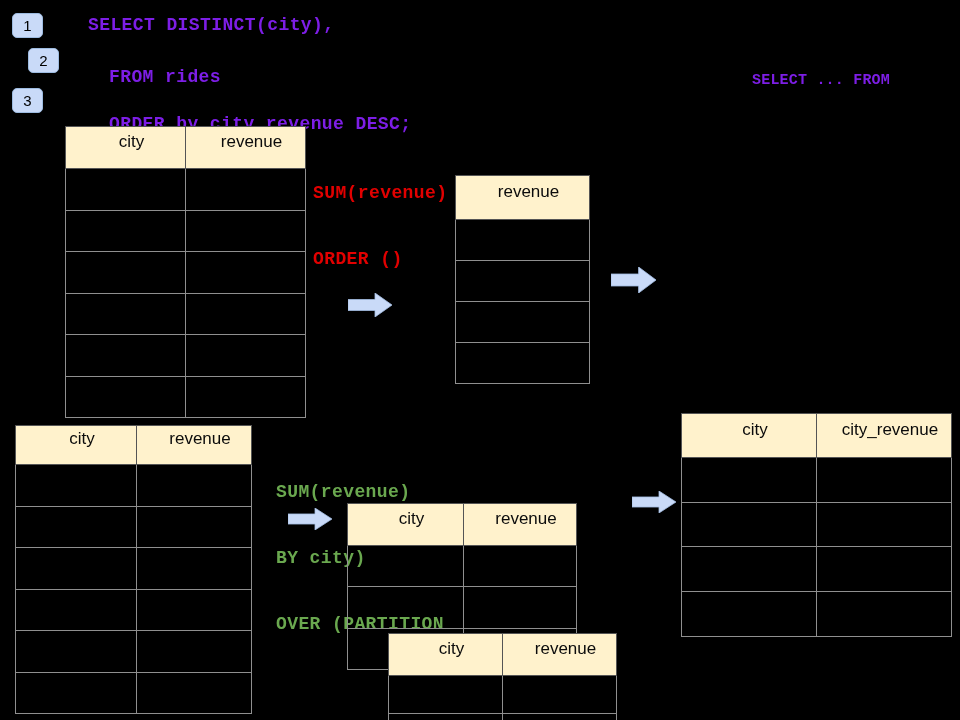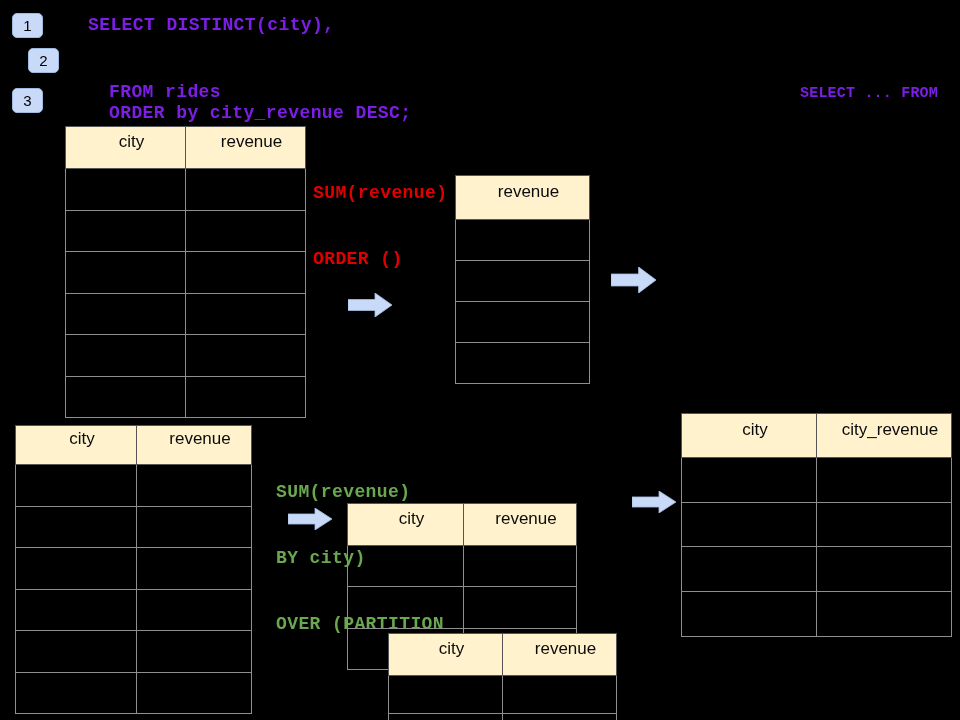--- a/index.html
+++ b/index.html
@@ -65,24 +65,24 @@
     <span>1</span>
   </div>
   <div class="badge" style="left:28px;top:48px;">
     <span>2</span>
   </div>
   <div class="badge" style="left:12px;top:88px;">
     <span>3</span>
   </div>
 
   <div class="code c-purple" style="left:88px;top:14px;">SELECT DISTINCT(city),</div>
-  <div class="code c-purple" style="left:109px;top:81px;">FROM rides</div>
-  <div class="code c-purple" style="left:109px;top:102px;">ORDER by city_revenue DESC;</div>
-
-  <div class="code code-sm c-purple" style="left:752px;top:39px;margin-left:48px;">
+  <div class="code c-purple" style="left:109px;top:66px;">FROM rides</div>
+  <div class="code c-purple" style="left:109px;top:113px;">ORDER by city_revenue DESC;</div>
+
+  <div class="code code-sm c-purple" style="left:752px;top:26px;">
     <div>SELECT ... FROM</div>
   </div>
 
   <div class="code c-red" style="left:313px;top:138px;">
     <div>SUM(revenue)</div>
     <div>ORDER ()</div>
   </div>
 
   <div class="code c-green" style="left:276px;top:437px;">
     <div>SUM(revenue)</div>

